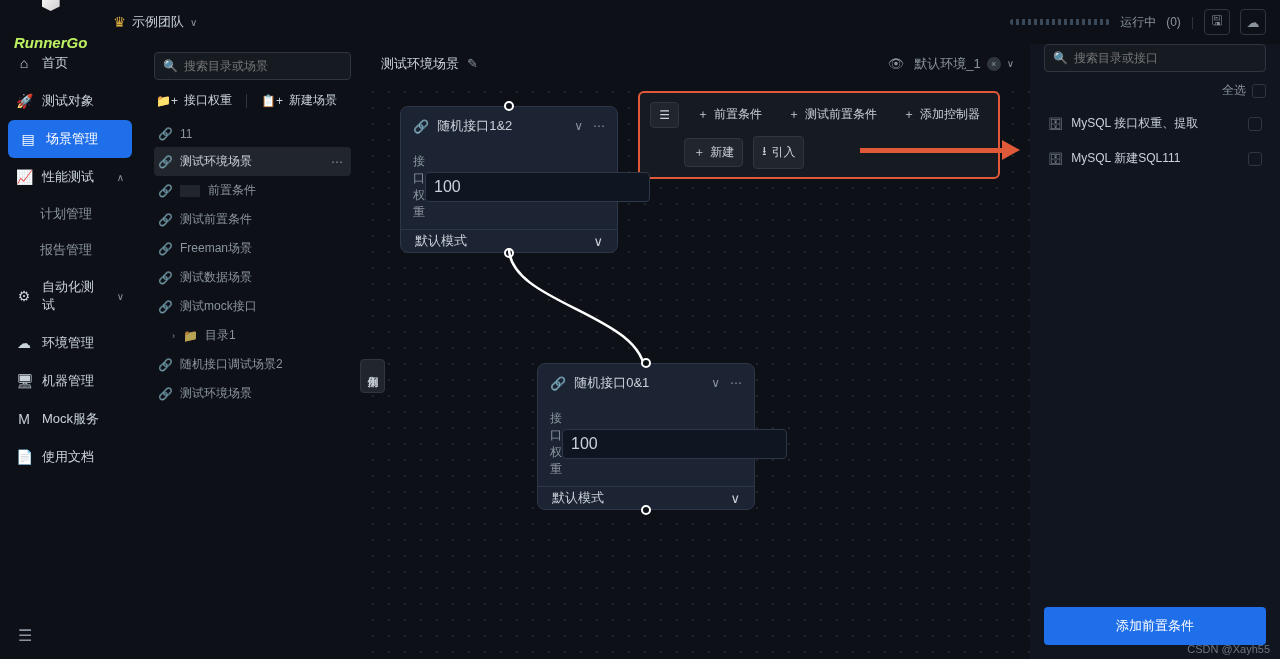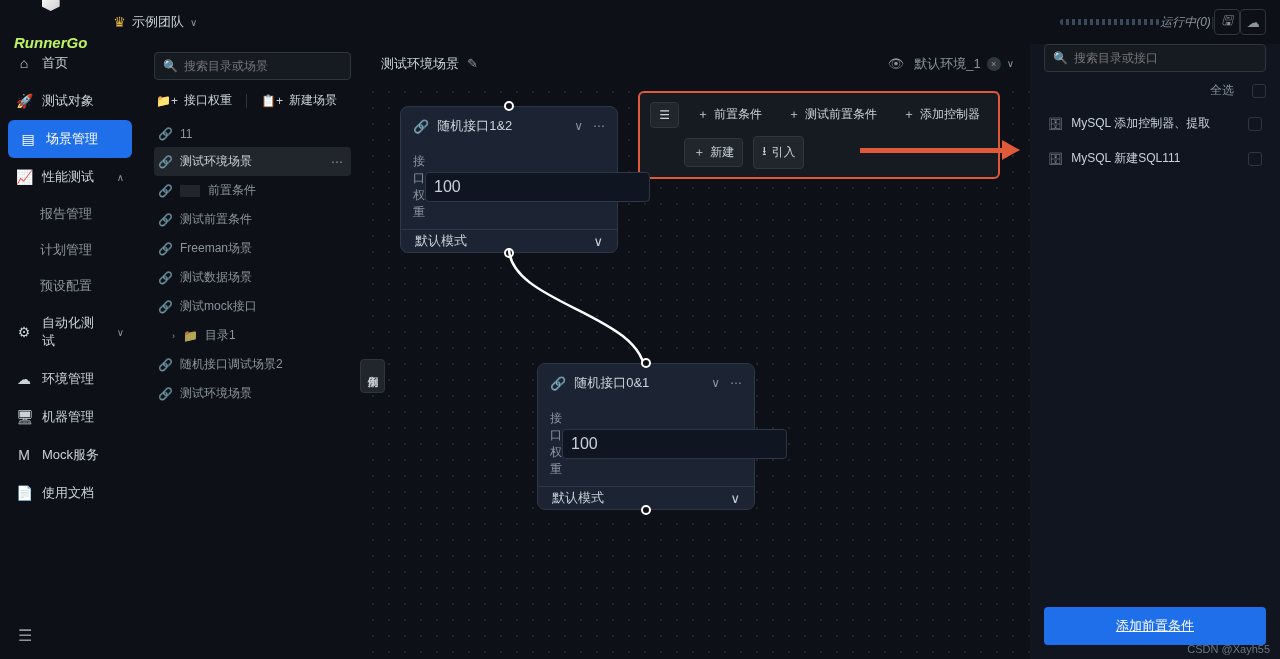--- a/index.html
+++ b/index.html
@@ -6,21 +6,21 @@
 body { background: #0d1117; color: #c9d1d9; overflow: hidden; height: 659px; width: 1280px; position: relative; }
 .app { display: flex; height: 100%; }
 
 
 .topbar { position: absolute; top: 0; left: 0; right: 0; height: 44px; display: flex; align-items: center; padding: 0 14px; background: #0d1117; z-index: 10; }
 .logo { display: flex; align-items: center; gap: 23px; font-weight: 700; font-style: italic; color: #bef264; font-size: 15px; flex-direction: column; }
 .logo-icon { width: 18px; height: 18px; background: linear-gradient(135deg,#fff,#ccc); clip-path: polygon(50% 0%,100% 25%,100% 75%,50% 100%,0% 75%,0% 25%); }
 .team { margin-left: 26px; display: flex; align-items: center; gap: 6px; color: #c9d1d9; font-size: 13px; cursor: pointer; }
 .crown { color: #e3b341; font-size: 14px; }
 .chevron { font-size: 10px; color: #8b949e; }
-.topbar-right { margin-left: auto; display: flex; align-items: center; color: #8b949e; font-size: 12px; font-style: italic; }
+.topbar-right { margin-left: auto; display: flex; align-items: center; gap: 10px; color: #8b949e; font-size: 12px; }
 .progress { width: 100px; height: 6px; background: repeating-linear-gradient(90deg,#3a4a5a 0 3px,transparent 3px 6px); border-radius: 3px; }
 .icon-btn { width: 26px; height: 26px; border: 1px solid #30363d; border-radius: 4px; display: flex; align-items: center; justify-content: center; cursor: pointer; color: #8b949e; font-size: 13px; }
 
 
 .sidebar { width: 140px; background: #0d1117; padding-top: 44px; display: flex; flex-direction: column; }
 .nav-item { display: flex; align-items: center; gap: 10px; padding: 10px 16px; color: #c9d1d9; font-size: 13px; cursor: pointer; }
 .nav-item.active { background: #1f6feb; color: #fff; border-radius: 6px; margin: 0 8px; padding: 10px 12px; }
 .nav-item .icon { width: 16px; text-align: center; font-size: 14px; }
 .nav-sub { padding-left: 40px; font-size: 13px; color: #8b949e; height: 36px; display: flex; align-items: center; cursor: pointer; }
 .nav-item .expand { margin-left: auto; font-size: 10px; color: #8b949e; }
@@ -77,28 +77,28 @@
 
 .arrow { position: absolute; top: 50px; right: 10px; width: 160px; height: 40px; pointer-events: none; }
 .arrow-body { position: absolute; top: 14px; left: 0; right: 18px; height: 5px; background: #e05a3a; }
 .arrow-head { position: absolute; top: 6px; right: 0; width: 0; height: 0; border-left: 18px solid #e05a3a; border-top: 10px solid transparent; border-bottom: 10px solid transparent; }
 
 
 .rpanel { width: 250px; background: #10151f; padding: 14px; display: flex; flex-direction: column; position: relative; }
 .rpanel-head { display: flex; align-items: center; justify-content: space-between; color: #c9d1d9; font-size: 14px; margin-bottom: 12px; }
 .rpanel-close { color: #8b949e; cursor: pointer; font-size: 16px; }
 .rpanel .search { margin-bottom: 10px; }
-.rpanel-row { display: flex; justify-content: flex-end; align-items: center; gap: 18px; font-size: 12px; color: #8b949e; margin-bottom: 10px; }
+.rpanel-row { display: flex; justify-content: flex-end; align-items: center; gap: 6px; font-size: 12px; color: #8b949e; margin-bottom: 10px; }
 .rcheck { width: 14px; height: 14px; border: 1px solid #30363d; border-radius: 3px; }
 .ritems { display: flex; flex-direction: column; gap: 6px; }
 .ritem { display: flex; align-items: center; gap: 8px; padding: 6px 4px; font-size: 12px; color: #c9d1d9; cursor: pointer; }
 .ritem .db-icon { color: #8b949e; font-size: 12px; }
 .ritem .rcheck { margin-left: auto; }
 .rpanel-footer { margin-top: auto; }
-.add-btn { width: 100%; background: #1f6feb; color: #fff; border: none; padding: 10px; border-radius: 4px; font-size: 13px; cursor: pointer; text-decoration: underline; }
+.add-btn { width: 100%; background: #1f6feb; color: #fff; border: none; padding: 10px; border-radius: 4px; font-size: 13px; cursor: pointer; }
 .watermark { position: absolute; bottom: 4px; right: 10px; font-size: 11px; color: #6e7681; }
 </style>
 </head>
 <body>
 
 <div class="topbar">
   <div class="logo">
     <span class="logo-icon"></span>
     <span>RunnerGo</span>
   </div>
@@ -129,23 +129,22 @@
       </div>
     <div class="nav-item active">
         <span class="icon">▤</span>
         <span>场景管理</span>
       </div>
     <div class="nav-item">
         <span class="icon">📈</span>
         <span>性能测试</span>
         <span class="expand">∧</span>
       </div>
+    <div class="nav-sub">计划管理</div>
     <div class="nav-sub">报告管理</div>
-    <div class="nav-sub">计划管理</div>
-    <div class="nav-sub">预设配置</div>
     <div class="nav-item">
         <span class="icon">⚙</span>
         <span>自动化测试</span>
         <span class="expand">∨</span>
       </div>
     <div class="nav-item">
         <span class="icon">☁</span>
         <span>环境管理</span>
       </div>
     <div class="nav-item">
@@ -335,21 +334,21 @@
       <span class="search-icon">🔍</span>
       <input placeholder="搜索目录或接口" style="">
     </div>
     <div class="rpanel-row">
       <span>全选</span>
       <div class="rcheck"></div>
     </div>
     <div class="ritems">
       <div class="ritem">
         <span class="db-icon">🗄</span>
-        <span>MySQL 添加控制器、提取</span>
+        <span>MySQL 接口权重、提取</span>
         <div class="rcheck"></div>
       </div>
       <div class="ritem">
         <span class="db-icon">🗄</span>
         <span>MySQL 新建SQL111</span>
         <div class="rcheck"></div>
       </div>
     </div>
     <div class="rpanel-footer">
       <button class="add-btn">添加前置条件</button>

